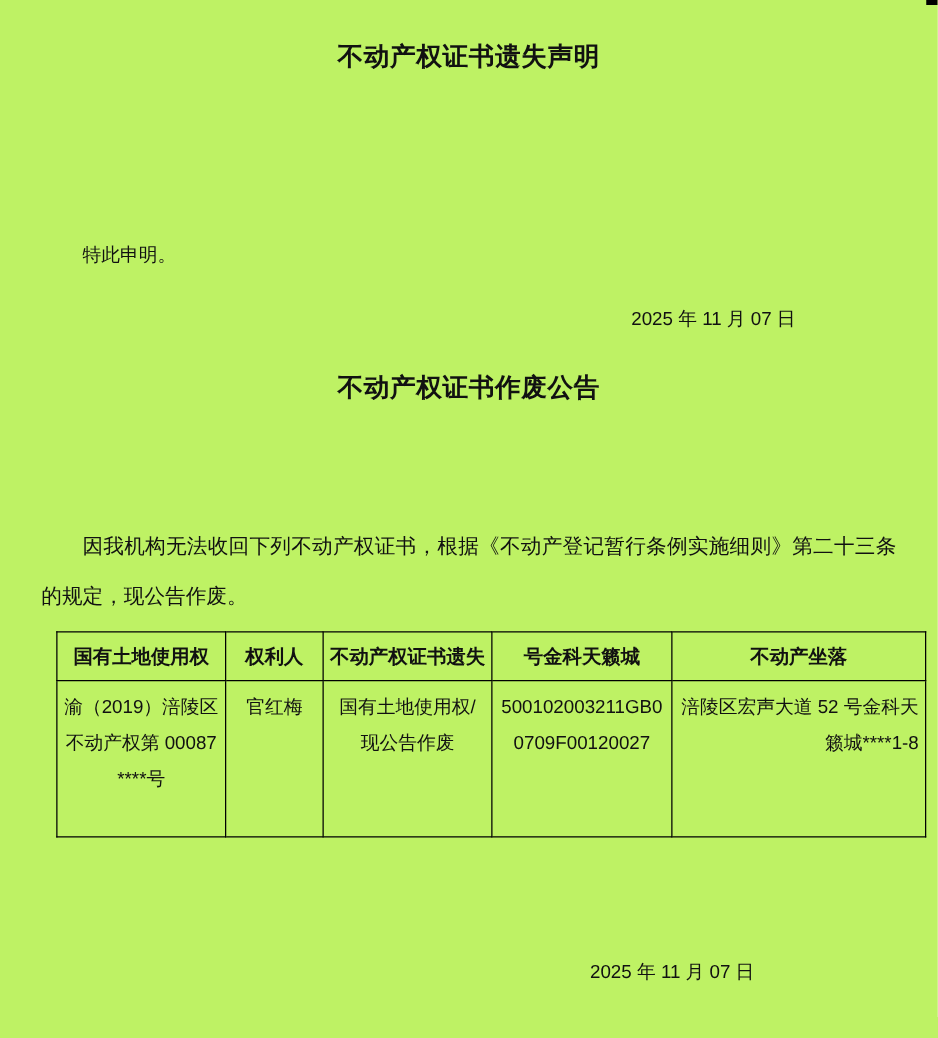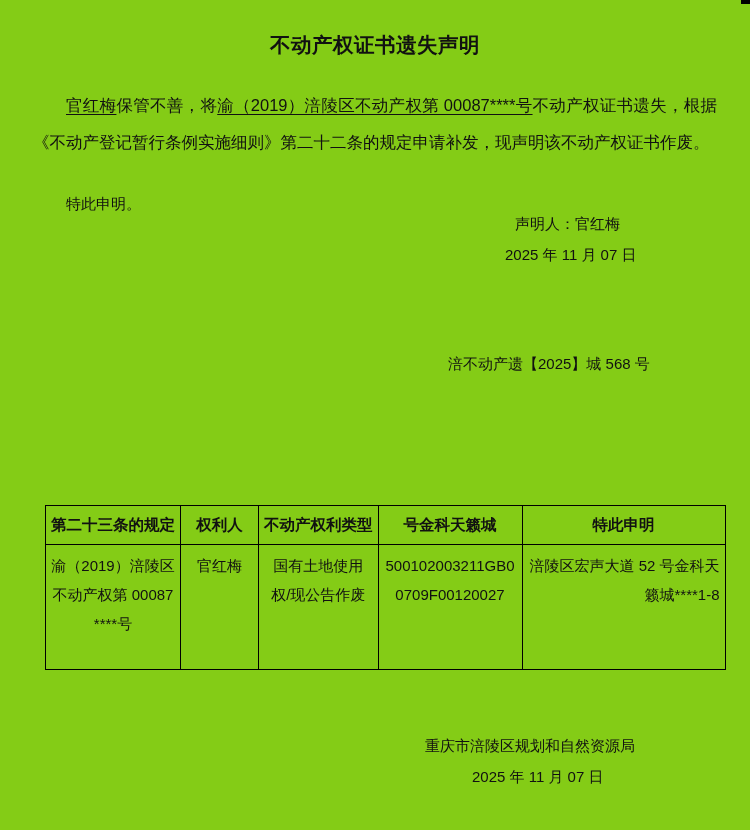--- a/index.html
+++ b/index.html
@@ -4,21 +4,21 @@
 <style>
   html, body { margin: 0; padding: 0; }
   body {
     width: 750px; height: 830px;
     background: #ffffff;
     color: #111111;
     font-family: "Liberation Sans", "DejaVu Sans", sans-serif;
     position: relative;
     overflow: hidden;
   }
-  .page { position: absolute; inset: 0; background: #84cc16; }
+  .page { position: absolute; inset: 0; background: #bef264; }
 
   .corner-mark {
     position: absolute; top: 0; right: 0;
     width: 9px; height: 4px; background: #000;
   }
 
   .doc-title {
     position: absolute; left: 0; width: 750px;
     text-align: center;
     font-size: 20.5px; font-weight: bold;
@@ -81,57 +81,55 @@
 </style>
 </head>
 <body>
 
 <div class="page">
 
   <div class="corner-mark"></div>
 
   <div class="doc-title title-1">不动产权证书遗失声明</div>
 
-  <div class="para para-1"><span class="u">官红梅</span><span>保管不善，将</span><span class="u">渝（2019）涪陵区不动产权第 00087****号</span><span>不动产权证书遗失，根据《不动产登记暂行条例实施细则》第二十二条的规定申请补发，现声明该不动产权证书作废。</span></div>
 
   <div class="line closing-line">特此申明。</div>
 
-  <div class="line declarant-line">声明人：官红梅</div>
 
   <div class="line decl-date-line">2025 年 11 月 07 日</div>
 
+  <div class="doc-title title-2">不动产权证书作废公告</div>
 
-  <div class="line doc-number">涪不动产遗【2025】城 568 号</div>
 
+  <div class="para para-2">因我机构无法收回下列不动产权证书，根据《不动产登记暂行条例实施细则》第二十三条的规定，现公告作废。</div>
 
   <table class="cert-table">
     <colgroup>
       <col class="c0">
         <col class="c1">
         <col class="c2">
         <col class="c3">
         <col class="c4">
     </colgroup>
     <thead>
       <tr>
-          <th class="c0">第二十三条的规定</th>
+          <th class="c0">国有土地使用权</th>
           <th class="c1">权利人</th>
-          <th class="c2">不动产权利类型</th>
+          <th class="c2">不动产权证书遗失</th>
           <th class="c3">号金科天籁城</th>
-          <th class="c4">特此申明</th>
+          <th class="c4">不动产坐落</th>
         </tr>
     </thead>
     <tbody>
         <tr>
           <td class="c0">渝（2019）涪陵区不动产权第 00087****号</td>
           <td class="c1">官红梅</td>
           <td class="c2">国有土地使用权/现公告作废</td>
           <td class="c3">500102003211GB00709F00120027</td>
           <td class="c4">涪陵区宏声大道 52 号金科天籁城****1-8</td>
         </tr>
       </tbody>
   </table>
 
-  <div class="line issuer-line">重庆市涪陵区规划和自然资源局</div>
 
   <div class="line notice-date-line">2025 年 11 月 07 日</div>
 
 </div>
 
 </body></html>

